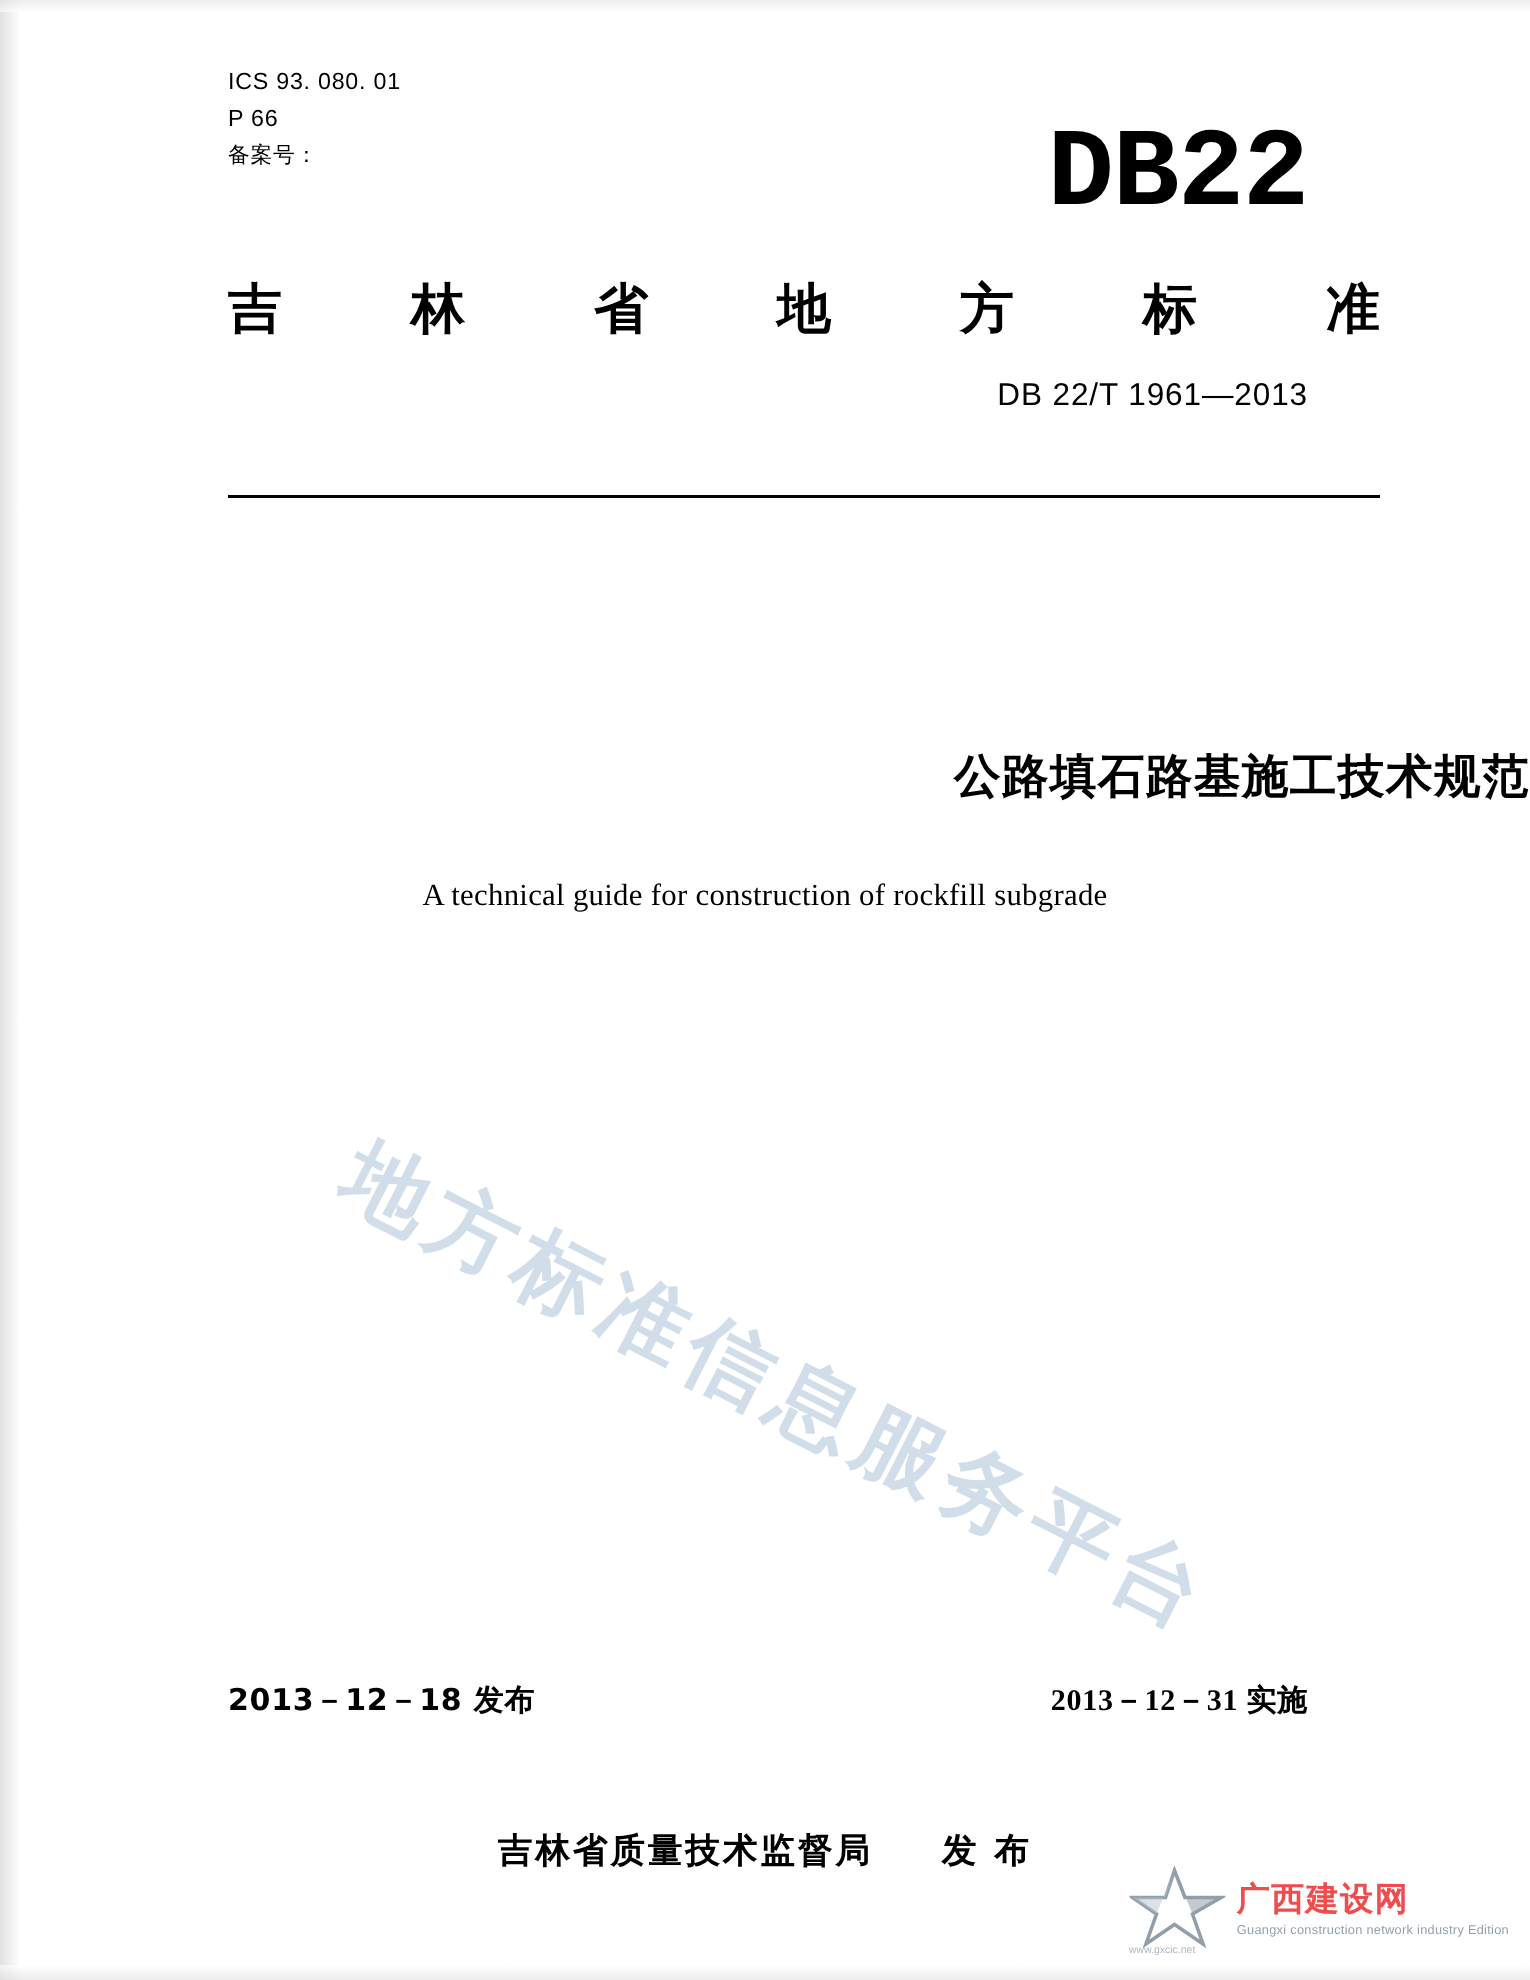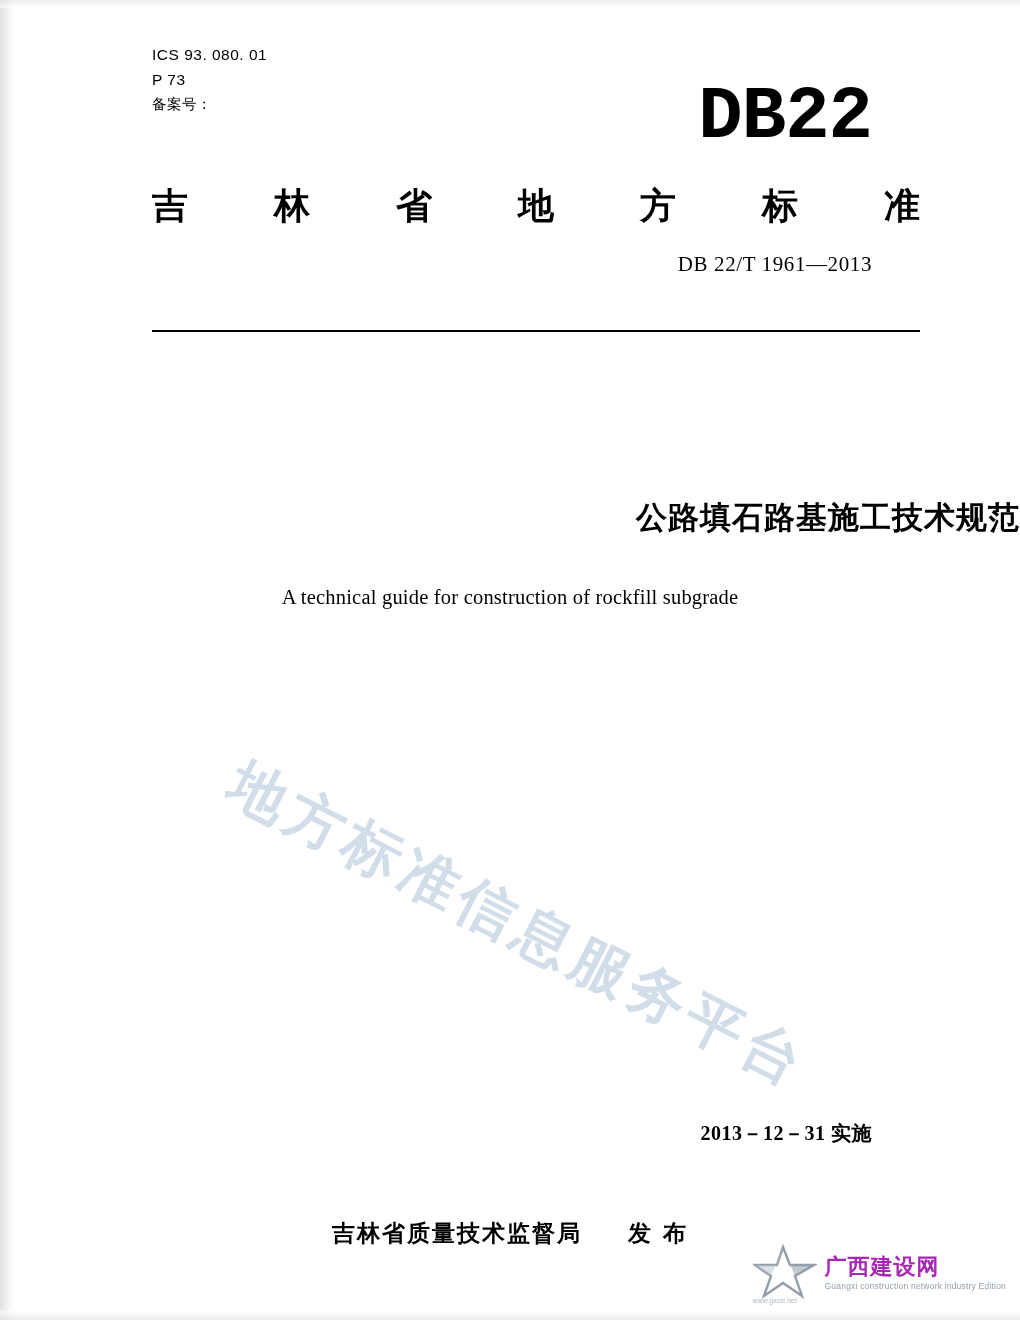--- a/index.html
+++ b/index.html
@@ -79,21 +79,21 @@
     letter-spacing: 0;
     display: flex;
     justify-content: space-between;
   }
   .std-title span { display: inline-block; }
 
   .std-number {
     position: absolute;
     right: 148px;
     top: 252px;
-    font-family: Liberation Serif, serif;
+    font-family: Liberation Sans, sans-serif;
     font-size: 21px;
     letter-spacing: 0.6px;
   }
 
   .rule {
     position: absolute;
     left: 152px;
     top: 330px;
     width: 768px;
     height: 2px;
@@ -192,21 +192,21 @@
   .site-mark .star-wrap svg { display:block; }
   .site-mark .txt-wrap {
     display: flex;
     flex-direction: column;
     line-height: 1.1;
   }
   .site-mark .site-name {
     font-family: "DejaVu Sans", sans-serif;
     font-weight: bold;
     font-size: 22px;
-    color: #a21caf;
+    color: #ef4444;
     letter-spacing: 1px;
   }
   .site-mark .site-sub {
     font-family: "Liberation Sans", sans-serif;
     font-size: 8.5px;
     color: #8d9aa6;
     letter-spacing: 0.2px;
     margin-top: 3px;
   }
   .site-mark .site-url {
@@ -222,21 +222,21 @@
 <body>
 
 <div class="page">
 
   <div class="scan-edge-left"></div>
   <div class="scan-edge-top"></div>
   <div class="scan-edge-bottom"></div>
 
   <div class="ics-block">
     <div>ICS 93. 080. 01</div>
-    <div>P 73</div>
+    <div>P 66</div>
     <div class="ics-cn">备案号：</div>
   </div>
 
   <div class="db-logo">DB22</div>
 
   <div class="std-title">
     <span>吉</span>
     <span>林</span>
     <span>省</span>
     <span>地</span>
@@ -247,20 +247,21 @@
 
   <div class="std-number">DB 22/T 1961—2013</div>
 
   <div class="rule"></div>
 
   <div class="doc-title-cn">公路填石路基施工技术规范</div>
   <div class="doc-title-en">A technical guide for construction of rockfill subgrade</div>
 
   <div class="watermark">地方标准信息服务平台</div>
 
+  <div class="pub-date">2013－12－18 发布</div>
   <div class="impl-date">2013－12－31 实施</div>
 
   <div class="issuer">
     <span>吉林省质量技术监督局</span>
     <span class="gap"></span>
     <span>发 布</span>
   </div>
 
   <div class="site-mark">
     <div class="star-wrap">

